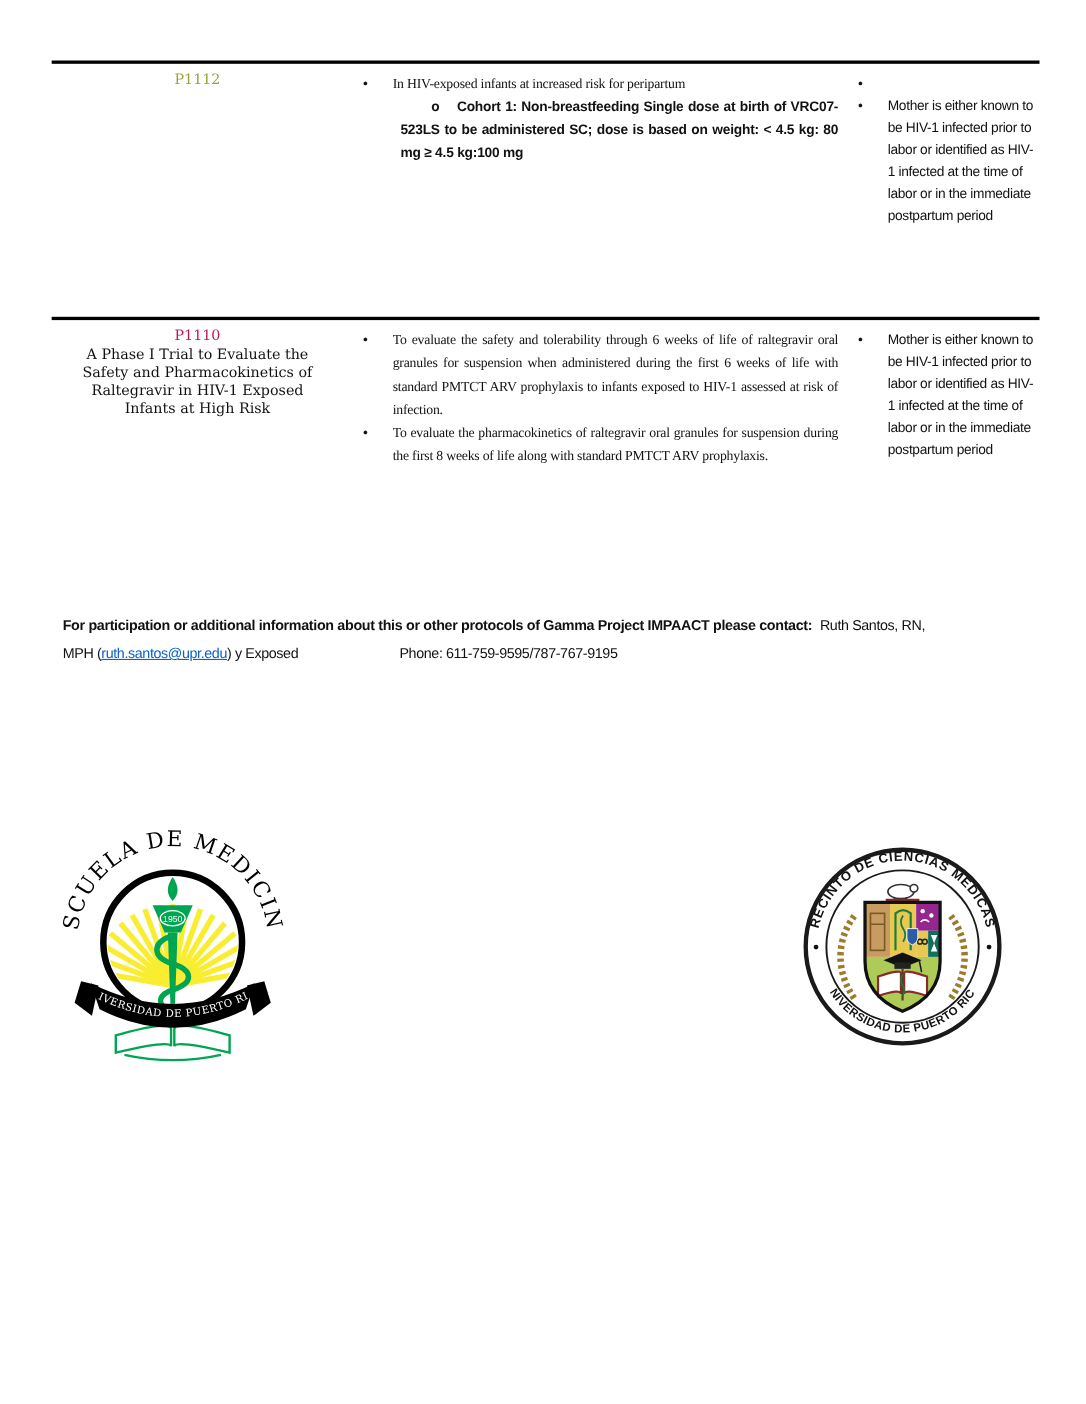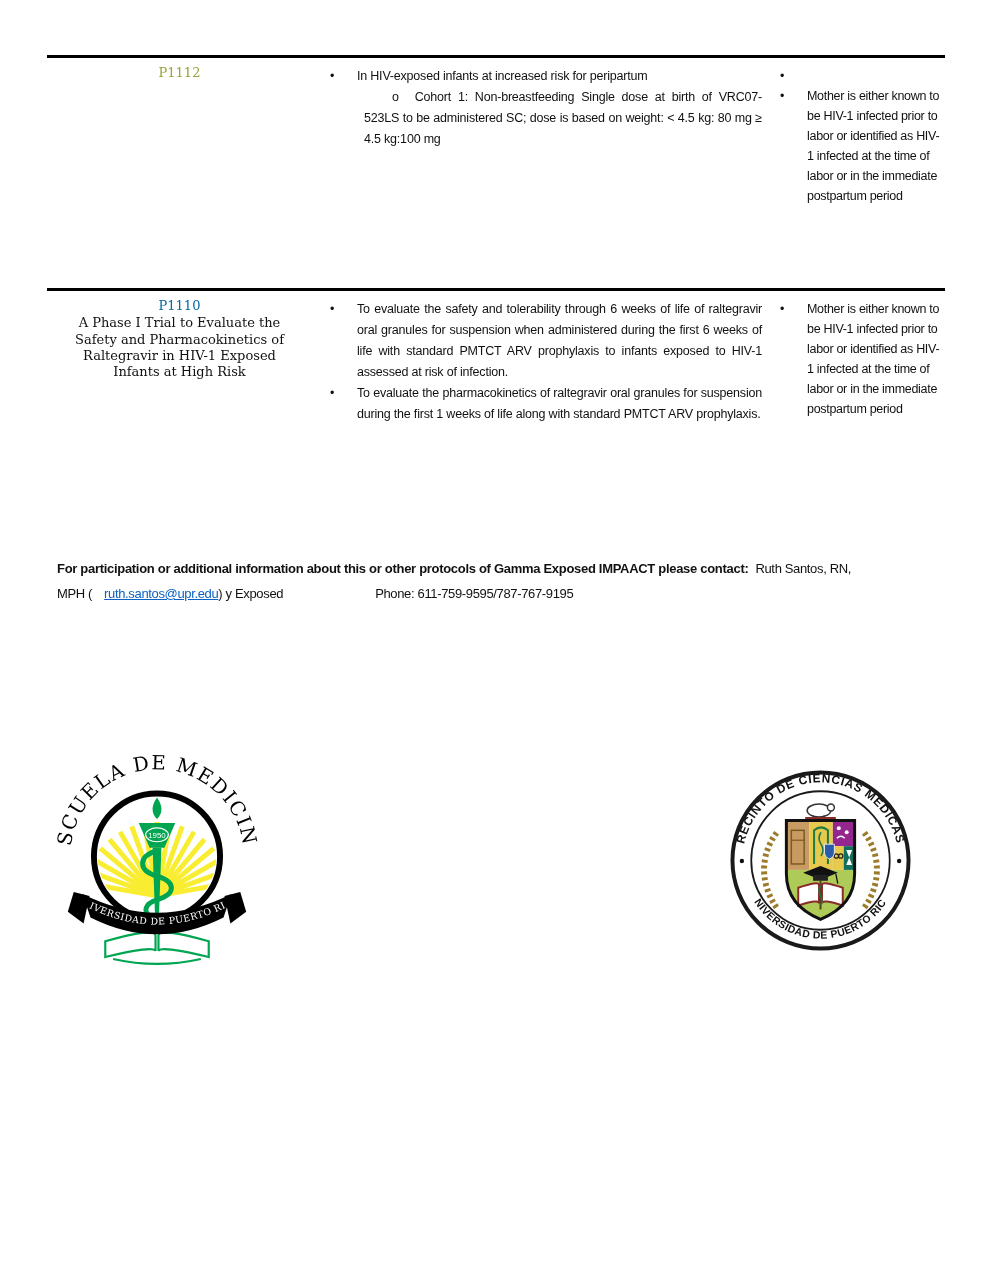--- a/index.html
+++ b/index.html
@@ -20,35 +20,35 @@
   .cell.protocol { padding:7px 12px 8px; text-align:center;
     font-family:"DejaVu Serif","Liberation Serif",serif; font-size:13px; line-height:16.3px; }
   .protocol-id { display:block; margin-bottom:1px; }
   .protocol-note { margin-top:16px; }
 
   .cell.objectives { padding:8px 8px 12px 0; font-size:12.5px; line-height:21px; letter-spacing:-0.2px; font-stretch:condensed; }
   .cell.eligibility { padding:8px 2px 10px 0; font-size:12.5px; line-height:20px; letter-spacing:-0.3px; font-stretch:condensed; }
 
   .b-item { display:flex; padding-left:18px; }
   .b-item .mk { flex:none; width:27px; }
-  .b-item .tx { flex:1; text-align:justify; }
-  .b-sub { padding-left:52px; text-indent:28px; text-align:justify; }
+  .b-item .tx { flex:1; text-align:justify;font-family:Liberation Serif, serif; }
+  .b-sub { padding-left:52px; text-indent:28px; text-align:justify;font-weight:bold; }
   .b-sub .mk-o { padding-right:16px; }
 
   .e-item { display:flex; padding-left:10px; }
   .e-item .mk { flex:none; width:27px; }
   .e-item .tx { flex:1; }
 
   
   .contact { position:absolute; left:57px; top:556px; width:895px;
     font-size:13px; line-height:25px; letter-spacing:-0.35px; font-stretch:condensed; }
   .contact .l1 { white-space:nowrap; }
   .contact b { letter-spacing:-0.3px; }
   .contact .rest { margin-left:7px; }
-  .email { cursor:pointer;margin-left:12px; }
+  .email { cursor:pointer; }
   .tab-gap { display:inline-block; width:92px; }
 
   
   .logo-left  { position:absolute; left:56px;  top:748px; width:202px; height:217px; }
   .logo-right { position:absolute; left:729px; top:769px; width:183px; height:183px; }
   .logo-left svg, .logo-right svg { width:100%; height:100%; display:block; }
 
   
   .accent-bar { position:absolute; left:30px; top:1244px; width:28px; height:7px; }
   .accent-bar svg { display:block; width:100%; height:100%; }
@@ -79,45 +79,45 @@
         </div>
         <div class="e-item">
           <span class="mk">•</span>
           <span class="tx">Mother is either known to be HIV-1 infected prior to labor or identified as HIV-1 infected at the time of labor or in the immediate postpartum period</span>
         </div>
       </div>
     </div>
 
     <div class="t-row r2">
       <div class="cell protocol">
-        <span class="protocol-id" style="color: #0369a1;">P1110</span>
+        <span class="protocol-id" style="color: #be185d;">P1110</span>
         <span class="protocol-title">A Phase I Trial to Evaluate the Safety and Pharmacokinetics of Raltegravir in HIV-1 Exposed Infants at High Risk</span>
       </div>
       <div class="cell objectives">
         <div class="b-item">
           <span class="mk">•</span>
           <span class="tx">To evaluate the safety and tolerability through 6 weeks of life of raltegravir oral granules for suspension when administered during the first 6 weeks of life with standard PMTCT ARV prophylaxis to infants exposed to HIV-1 assessed at risk of infection.</span>
         </div>
         <div class="b-item">
           <span class="mk">•</span>
-          <span class="tx">To evaluate the pharmacokinetics of raltegravir oral granules for suspension during the first 1 weeks of life along with standard PMTCT ARV prophylaxis.</span>
+          <span class="tx">To evaluate the pharmacokinetics of raltegravir oral granules for suspension during the first 8 weeks of life along with standard PMTCT ARV prophylaxis.</span>
         </div>
       </div>
       <div class="cell eligibility">
         <div class="e-item">
           <span class="mk">•</span>
           <span class="tx">Mother is either known to be HIV-1 infected prior to labor or identified as HIV-1 infected at the time of labor or in the immediate postpartum period</span>
         </div>
       </div>
     </div>
   </div>
 
   <div class="contact">
     <div class="l1">
-      <b>For participation or additional information about this or other protocols of Gamma Exposed IMPAACT please contact:</b><span class="rest">Ruth Santos, RN,</span>
+      <b>For participation or additional information about this or other protocols of Gamma Project IMPAACT please contact:</b><span class="rest">Ruth Santos, RN,</span>
     </div>
     <div class="l2">
       <span>MPH (</span><a href="#" class="email" style="color: rgb(11, 97, 196);">ruth.santos@upr.edu</a><span>) y Exposed</span><span class="tab-gap"></span><span>Phone: 611-759-9595/787-767-9195</span>
     </div>
   </div>
 
   <div class="logo-left">
     <svg viewBox="0 0 205 220">
       <defs>
         <path id="arcTopL" d="M 14.8,102.3 A 88,88 0 0 1 190.2,102.3" fill="none"></path>

